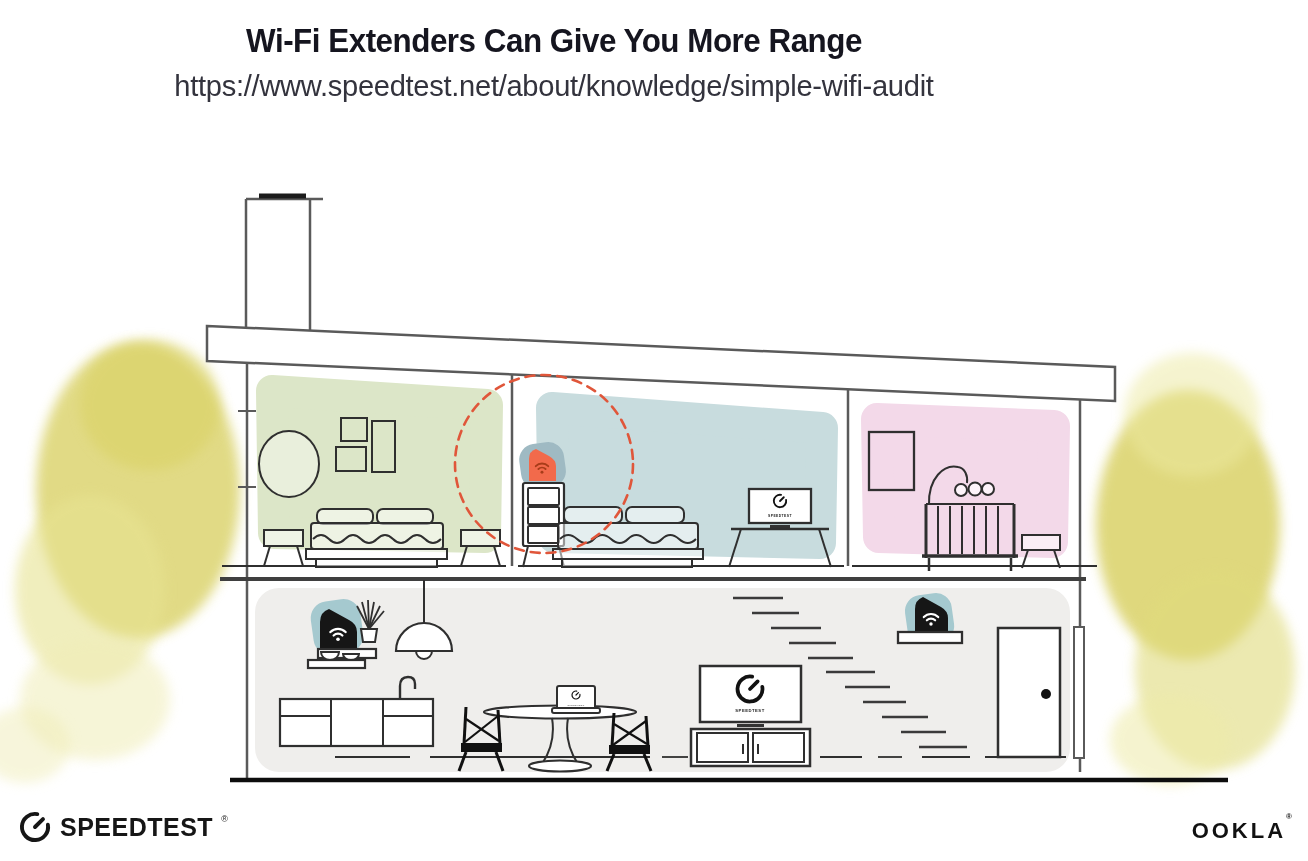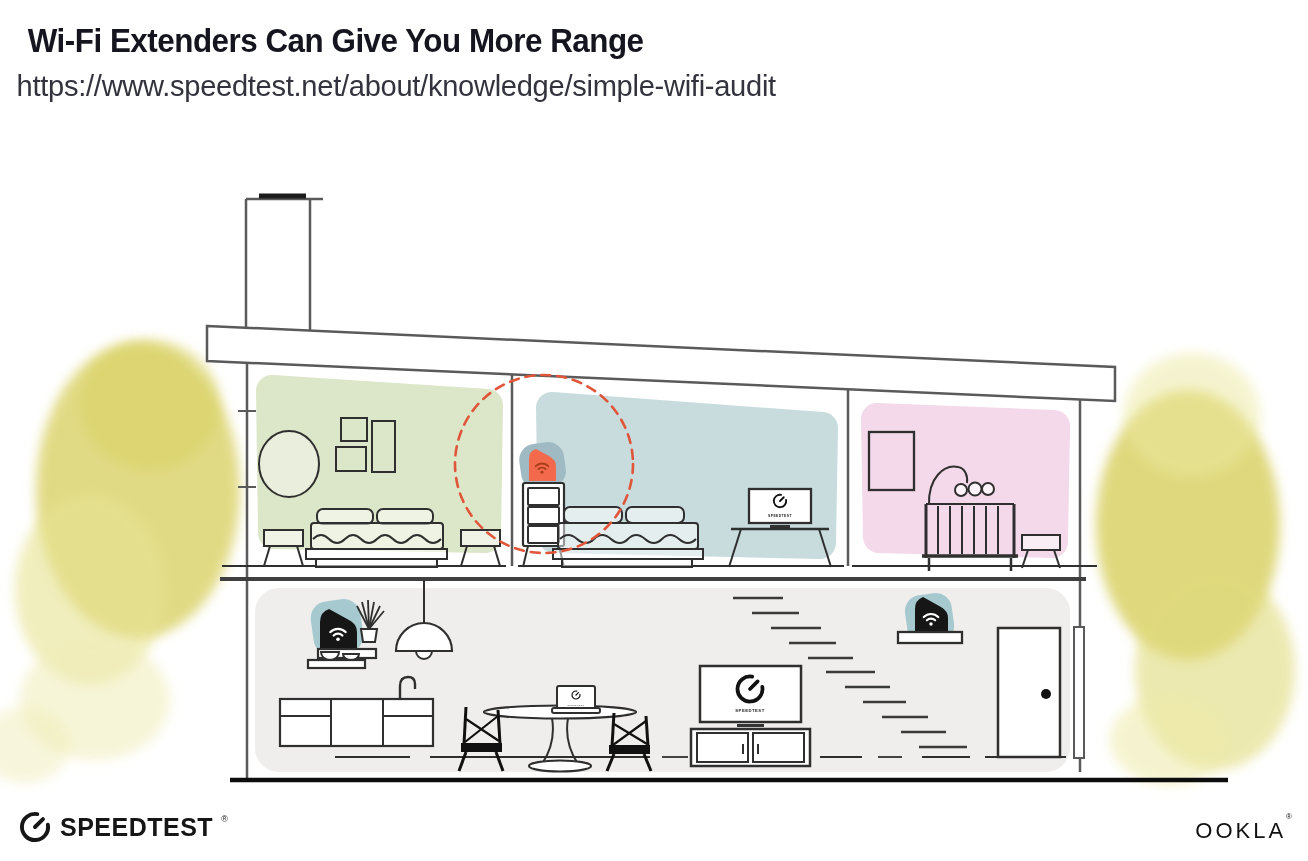--- a/index.html
+++ b/index.html
@@ -1,29 +1,29 @@
 <!DOCTYPE html>
 <html><head>
 <meta charset="utf-8">
 <style>
   html,body{margin:0;padding:0;background:#ffffff;}
   body{width:1308px;height:861px;position:relative;overflow:hidden;
        font-family:"Liberation Sans", sans-serif;}
-  .header{position:absolute;top:22px;left:0;width:1108px;text-align:left;z-index:5;}
+  .header{position:absolute;top:22px;left:0;width:1108px;text-align:center;z-index:5;}
   .title{font-size:33px;font-weight:bold;color:#15151f;letter-spacing:-.5px;
          margin:0;transform:scaleX(.95);transform-origin:center;}
   .url{font-size:30px;font-weight:400;color:#33333d;margin-top:9px;
        transform:scaleX(.97);transform-origin:center;letter-spacing:-.3px;}
   .scene{position:absolute;top:0;left:0;z-index:1;}
   .footer-speedtest{position:absolute;left:18px;top:810px;display:flex;
         align-items:center;gap:8px;z-index:5;}
   .st-word{font-size:25px;font-weight:bold;color:#161616;letter-spacing:.5px;}
   .st-reg{font-size:9px;color:#161616;vertical-align:top;position:relative;top:-8px;}
   .footer-ookla{position:absolute;right:16px;top:818px;z-index:5;
-        font-size:22px;font-weight:normal;color:#111;letter-spacing:3px;}
+        font-size:22px;font-weight:bold;color:#111;letter-spacing:3px;}
   .ok-reg{font-size:8px;vertical-align:top;position:relative;top:-6px;letter-spacing:0;}
 </style>
 </head>
 <body>
 
 <div class="header">
   <div class="title">Wi-Fi Extenders Can Give You More Range</div>
   <div class="url">https://www.speedtest.net/about/knowledge/simple-wifi-audit</div>
 </div>
 

